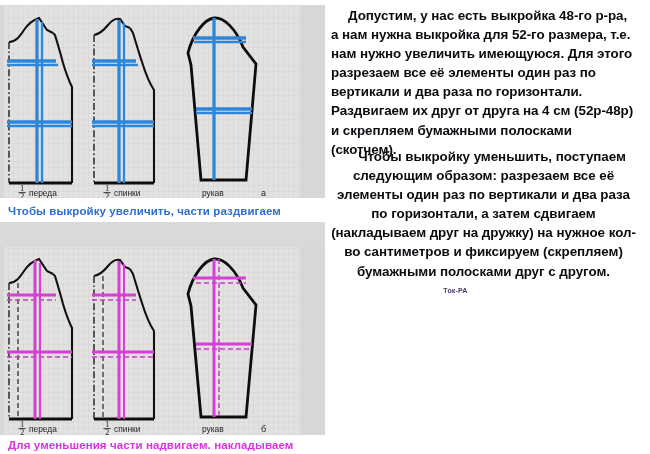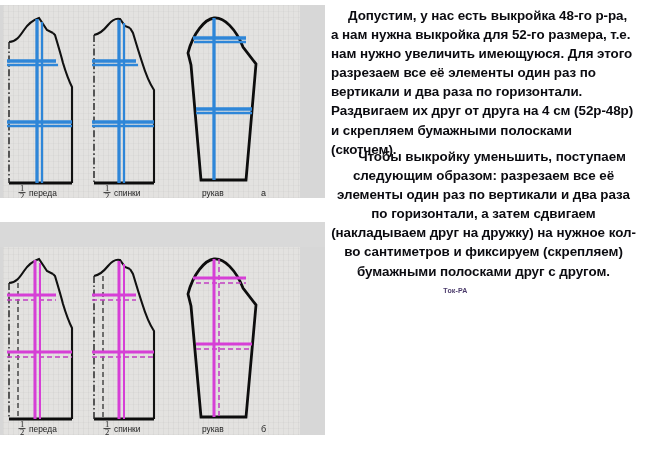--- a/index.html
+++ b/index.html
@@ -157,20 +157,21 @@
           <line class="frac-bar" x1="100.5" y1="187.6" x2="107.5" y2="187.6"></line>
           <text class="frac" x="102" y="194">2</text>
           <text class="piece-label" x="111" y="191">спинки</text>
 
           <text class="piece-label" x="199" y="191">рукав</text>
           <text class="piece-letter" x="258" y="191">а</text>
         </g>
       </svg>
     </div>
 
+    <div class="caption cap-a">Чтобы выкройку увеличить,  части раздвигаем</div>
 
     <div class="fig-panel panel-b">
       <div class="fig-inner"></div>
       <svg class="svg-area" viewBox="0 0 297 188" preserveAspectRatio="none">
 
         <g>
           <path class="outline" d="M6,36 C13,36 17,30 21,24 C25,18 30,14 36,12 L44,24 L50,27"></path>
           <path class="outline" d="M50,27 L52,29 C55,39 58,49 60,57 C63,67 66,75 69,81 L69,172"></path>
           <path class="outline-thick" d="M6,172 L69,172"></path>
           <path class="foldline" d="M6,36 L6,172"></path>
@@ -220,20 +221,21 @@
           <line class="frac-bar" x1="100.5" y1="181.6" x2="107.5" y2="181.6"></line>
           <text class="frac" x="102" y="188">2</text>
           <text class="piece-label" x="111" y="185">спинки</text>
 
           <text class="piece-label" x="199" y="185">рукав</text>
           <text class="piece-letter" x="258" y="185">б</text>
         </g>
       </svg>
     </div>
 
+    <div class="caption cap-b">Для уменьшения  части надвигаем. накладываем</div>
   </div>
 
   <div class="right-col">
     <p class="para p1"><span class="ind"></span><span>Допустим, у нас есть выкройка 48-го р-ра, а нам нужна выкройка для 52-го размера, т.е. нам нужно увеличить имеющуюся.  Для этого разрезаем все её элементы один раз по вертикали и два раза по горизонтали. Раздвигаем их друг от друга на 4 см (52р-48р) и скрепляем бумажными полосками (скотчем).</span></p>
 
     <p class="para p2"><span class="ind"></span><span>Чтобы выкройку уменьшить, поступаем следующим образом: разрезаем все  её элементы  один раз по вертикали и два раза по горизонтали, а затем сдвигаем (накладываем друг на дружку)  на нужное кол-во сантиметров и фиксируем (скрепляем) бумажными полосками друг с другом.</span></p>
 
     <div class="sig">Ток-РА</div>
   </div>
 

